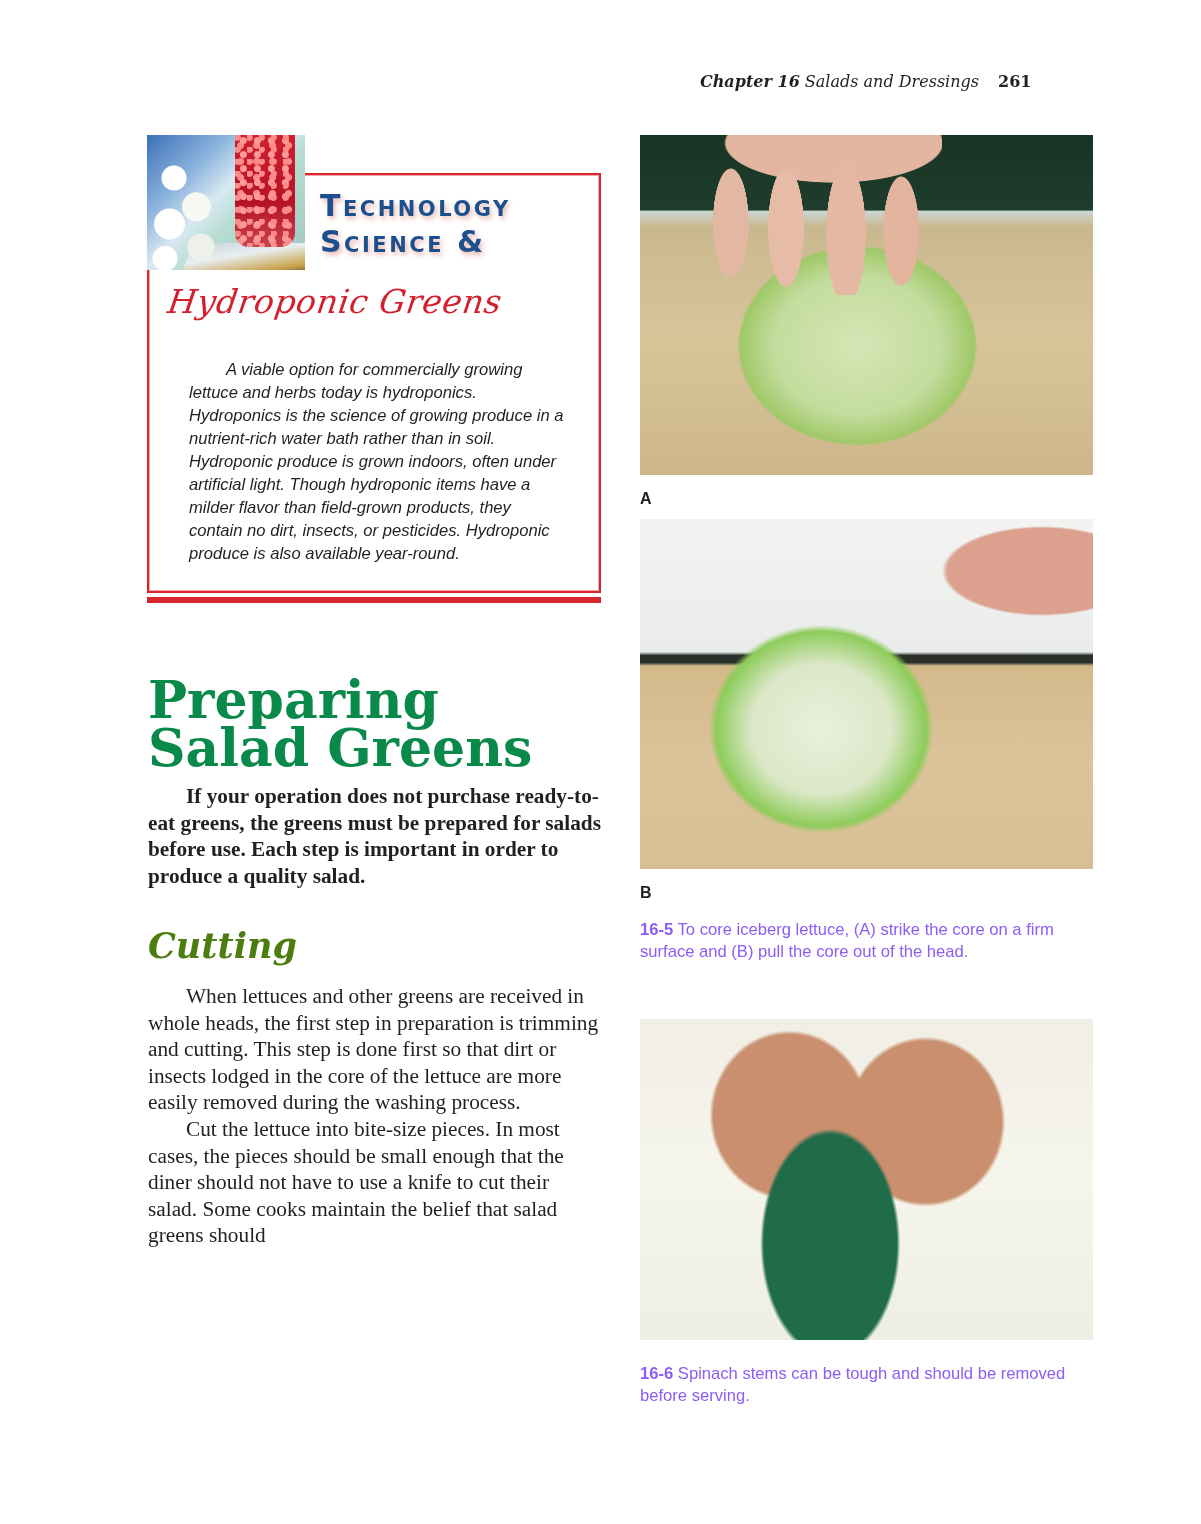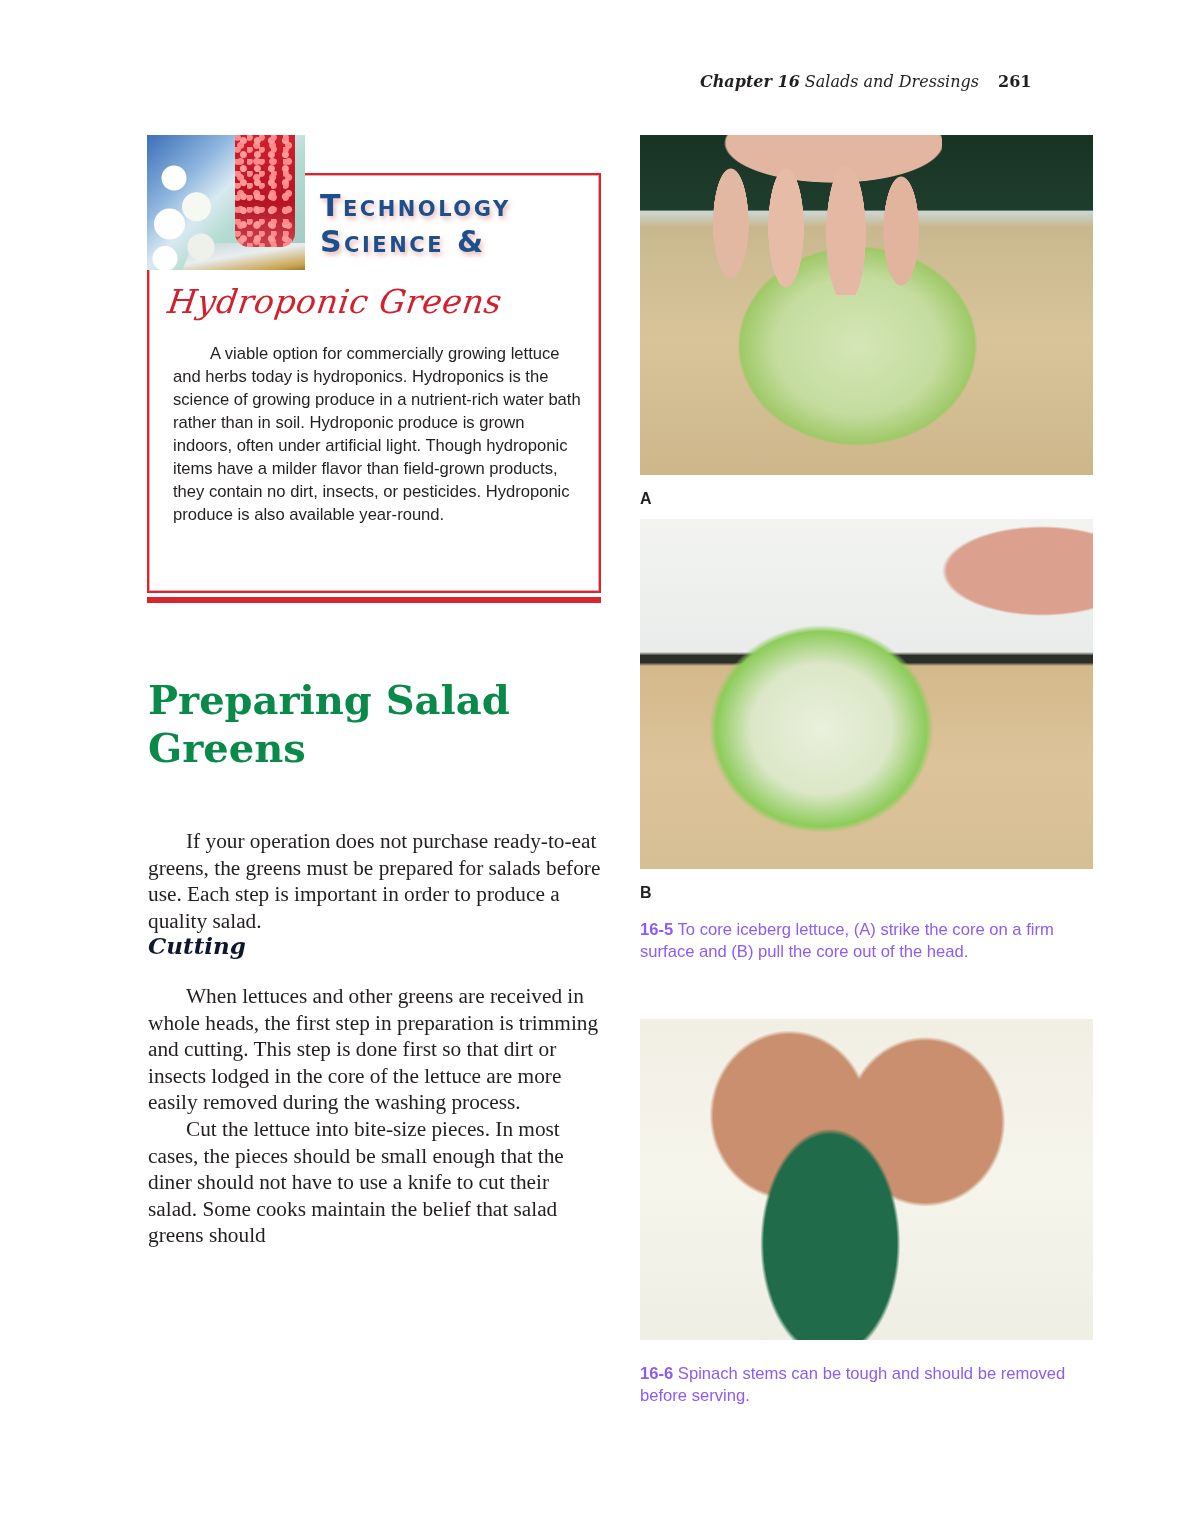--- a/index.html
+++ b/index.html
@@ -68,41 +68,41 @@
     font-family: "DejaVu Serif", serif; font-style: italic;
     color: #d3202e; font-size: 33px; line-height: 40px;
     letter-spacing: 0.5px;
     transform: skewX(-8deg);
   }
   .feature-text {
     left: 173px; top: 342px; width: 410px;
     font-family: "Liberation Sans", sans-serif;
     font-size: 16.6px; line-height: 23px; color: #231f20;
   }
-  .feature-text p { margin: 0; text-indent: 37px; }
+  .feature-text p { margin: 16px; text-indent: 37px; font-style: italic; }
 
   
   .h1 {
     left: 148px; top: 676px; width: 460px;
     font-family: "DejaVu Serif", serif; font-weight: bold;
-    color: #0a8a4a; font-size: 40px; line-height: 48px;
+    color: #0a8a4a; font-size: 52px; line-height: 48px;
   }
   .body-text {
     font-family: "DejaVu Serif", "Liberation Serif", serif;
     font-size: 19.5px; line-height: 26.6px; color: #231f20;
     width: 455px; left: 148px;
     font-family: "Liberation Serif", serif;
     font-size: 21.3px;
   }
   .body-text p { margin: 0; text-indent: 38px; }
-  .intro { top: 828px; }
+  .intro { top: 783px; font-weight: bold; }
   .h2 {
     left: 148px; top: 924px; width: 400px;
     font-family: "DejaVu Serif", serif; font-style: italic;
-    color: #0f172a; font-size: 23px; line-height: 44px;
+    color: #4d7c0f; font-size: 35px; line-height: 44px;
   }
   .cutting { top: 983px; }
 
   
   .photo { left: 640px; width: 453px; overflow: hidden; }
   .photo-a {
     top: 135px; height: 340px;
     background:
       radial-gradient(ellipse 150px 125px at 48% 62%, #d4e6b6 0%, #c4dc9e 55%, #9fc968 78%, transparent 80%),
       linear-gradient(180deg, #173324 0%, #1f3d2d 22%, #cbd6d2 22.5%, #c9b88f 27%, #d9c49a 60%, #cdb68a 100%);

